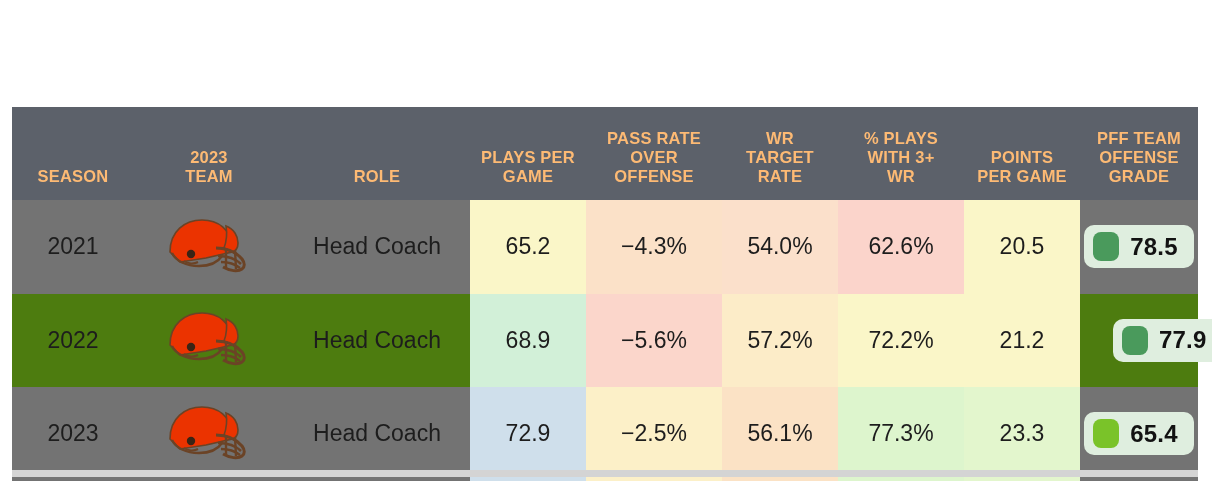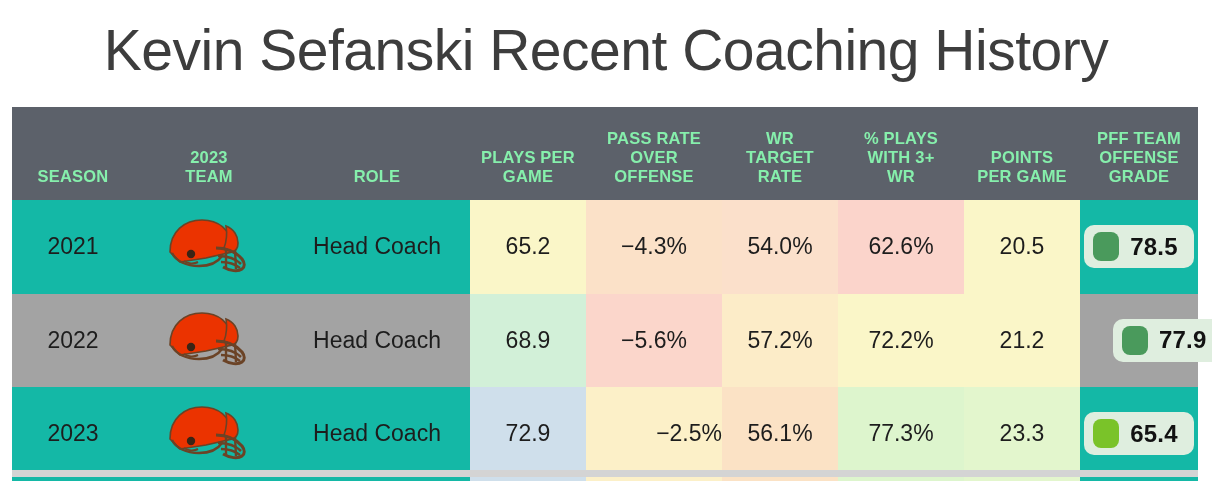--- a/index.html
+++ b/index.html
@@ -42,21 +42,21 @@
     top: 107px;
     width: 1186px;
     border-collapse: collapse;
     table-layout: fixed;
   }
 
   
   thead tr { background: #5c616a; }
 
   thead th {
-    color: #86efac;
+    color: #fdba74;
     font-size: 16.5px;
     font-weight: bold;
     letter-spacing: 0.2px;
     line-height: 19px;
     text-align: center;
     vertical-align: bottom;
     padding: 12px 4px 14px 4px;
     height: 93px;
   }
 
@@ -65,21 +65,21 @@
   th.c-role    { width: 186px; }
   th.c-ppg     { width: 116px; margin-top: 14px; }
   th.c-prox    { width: 136px; }
   th.c-wrt     { width: 116px; }
   th.c-plays3  { width: 126px; }
   th.c-pts     { width: 116px; }
   th.c-grade   { width: 118px; }
 
   
   tbody tr { height: 93.5px; }
-  tbody tr.row-even { background: #14b8a6; margin-top: 12px; }
+  tbody tr.row-even { background: #737373; margin-top: 12px; }
   tbody tr.row-odd  { background: #f4f4f4; }
 
   tbody td {
     text-align: center;
     vertical-align: middle;
     font-size: 23px;
     color: #1d1d1d;
     font-weight: 400;
     height: 93.5px;
     padding: 0;
@@ -127,21 +127,20 @@
     width: 1186px;
     height: 7px;
     background: #d4d4d4;
   }
 </style>
 </head>
 <body>
 
 <div class="page">
 
-  <div class="title" style="color: rgb(61, 61, 61);">Kevin Sefanski Recent Coaching History</div>
 
   <table class="table">
     <thead>
       <tr style="background: rgb(92, 97, 106);">
         <th class="c-season">
           <span>SEASON</span>
         </th>
         <th class="c-team">
           <div>2023</div>
           <div>TEAM</div>
@@ -207,21 +206,21 @@
         <td class="cell-heat" style="background: rgb(251, 212, 203);">62.6%</td>
         <td class="cell-heat" style="background: rgb(250, 246, 200);">20.5</td>
         <td>
           <span class="grade-pill" style="background: rgb(223, 238, 223);">
             <span class="grade-chip" style="background: rgb(74, 154, 92);"></span>
             <span class="grade-val">78.5</span>
           </span>
         </td>
       </tr>
 
-      <tr class="row-odd" style="background: #a3a3a3;">
+      <tr class="row-odd" style="background: #4d7c0f;">
         <td>2022</td>
         <td>
           <div class="helmet-wrap">
             <svg class="helmet" width="86" height="62" viewBox="0 0 86 62" aria-hidden="true">
               <path d="M4 36 C4 15 19 4 36 4 C53 4 64 14 66 29 L66 36 L40 42 L14 46 Z" fill="#eb3300" stroke="#6b4326" stroke-width="1.6"></path>
               <path d="M60 10 C68 13 72 20 72 27 C72 32 70 35 66 36 L58 32 C61 24 61 16 60 10 Z" fill="#eb3300" stroke="#6b4326" stroke-width="1.6"></path>
               <path d="M6 37 C10 45 20 50 33 50 C44 50 52 46 56 40" fill="none" stroke="#6b4326" stroke-width="2.4"></path>
               <path d="M50 32 C60 32 70 36 76 43 C79 47 79 51 76 53 C72 56 64 55 57 51" fill="none" stroke="#6b4326" stroke-width="3"></path>
               <path d="M52 40 C61 40 70 43 75 48" fill="none" stroke="#6b4326" stroke-width="2.6"></path>
               <path d="M55 46 C62 46 69 48 74 52" fill="none" stroke="#6b4326" stroke-width="2.4"></path>
@@ -259,21 +258,21 @@
               <path d="M55 46 C62 46 69 48 74 52" fill="none" stroke="#6b4326" stroke-width="2.4"></path>
               <path d="M60 32 L60 52" fill="none" stroke="#6b4326" stroke-width="2.4"></path>
               <path d="M69 34 L70 53" fill="none" stroke="#6b4326" stroke-width="2.4"></path>
               <circle cx="25" cy="38" r="4.2" fill="#3a2415"></circle>
               <path d="M18 45 C22 48 28 48 32 46" fill="none" stroke="#6b4326" stroke-width="2"></path>
             </svg>
           </div>
         </td>
         <td>Head Coach</td>
         <td class="cell-heat" style="background: rgb(207, 223, 235);">72.9</td>
-        <td class="cell-heat" style="background: rgb(252, 240, 200); text-align: right;">−2.5%</td>
+        <td class="cell-heat" style="background: rgb(252, 240, 200);">−2.5%</td>
         <td class="cell-heat" style="background: rgb(251, 226, 197);">56.1%</td>
         <td class="cell-heat" style="background: rgb(221, 245, 205);">77.3%</td>
         <td class="cell-heat" style="background: rgb(227, 246, 205);">23.3</td>
         <td>
           <span class="grade-pill" style="background: rgb(223, 238, 223);">
             <span class="grade-chip" style="background: rgb(122, 195, 41);"></span>
             <span class="grade-val">65.4</span>
           </span>
         </td>
       </tr>

